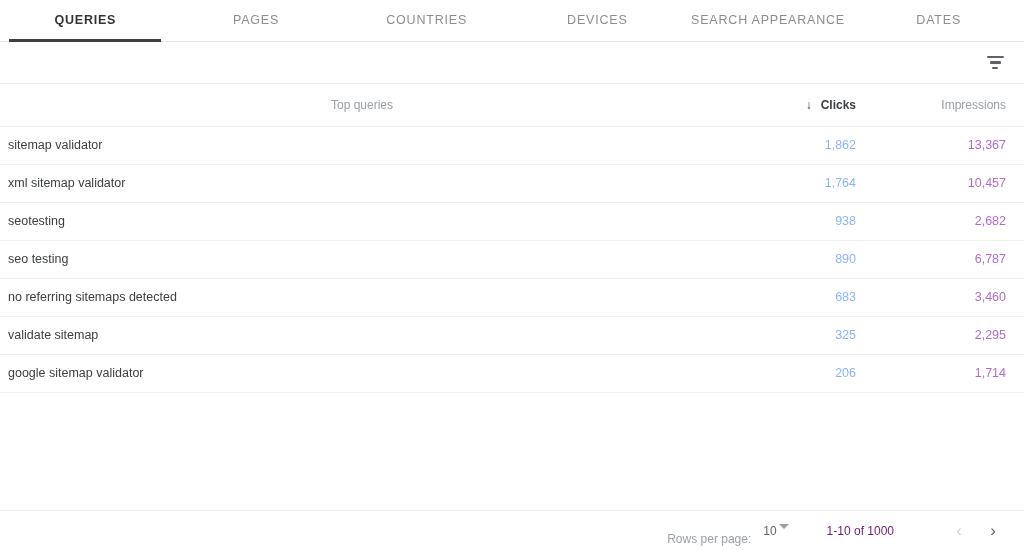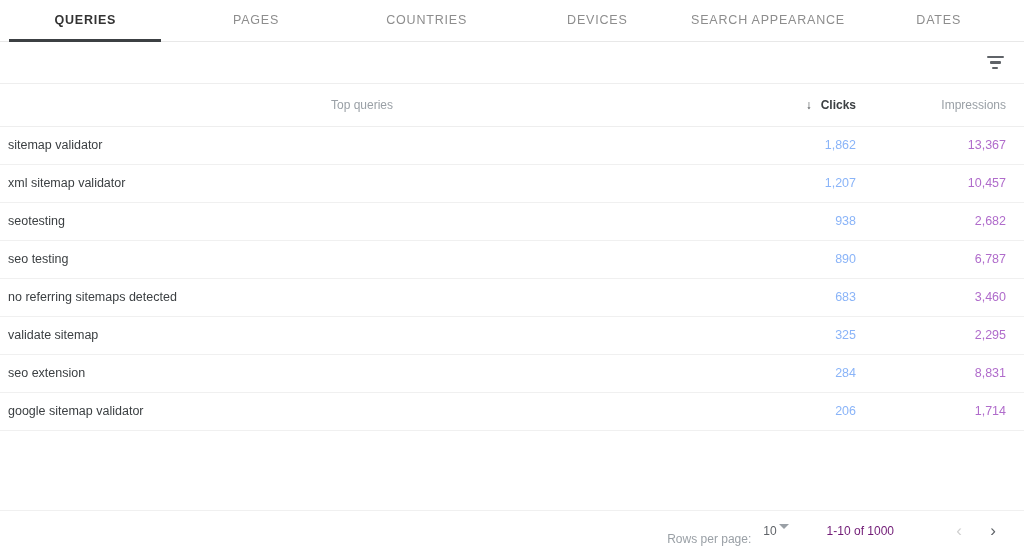--- a/index.html
+++ b/index.html
@@ -268,21 +268,21 @@
         </tr>
       </thead>
       <tbody>
         <tr>
           <td>sitemap validator</td>
           <td class="clicks">1,862</td>
           <td class="impr">13,367</td>
         </tr>
         <tr>
           <td>xml sitemap validator</td>
-          <td class="clicks">1,207</td>
+          <td class="clicks">1,764</td>
           <td class="impr">10,457</td>
         </tr>
         <tr>
           <td>seotesting</td>
           <td class="clicks">938</td>
           <td class="impr">2,682</td>
         </tr>
         <tr>
           <td>seo testing</td>
           <td class="clicks">890</td>
@@ -290,25 +290,20 @@
         </tr>
         <tr>
           <td>no referring sitemaps detected</td>
           <td class="clicks">683</td>
           <td class="impr">3,460</td>
         </tr>
         <tr>
           <td>validate sitemap</td>
           <td class="clicks">325</td>
           <td class="impr">2,295</td>
-        </tr>
-        <tr>
-          <td>seo extension</td>
-          <td class="clicks">284</td>
-          <td class="impr">8,831</td>
         </tr>
         <tr>
           <td>google sitemap validator</td>
           <td class="clicks">206</td>
           <td class="impr">1,714</td>
         </tr>
       </tbody>
     </table>
   </div>
 

